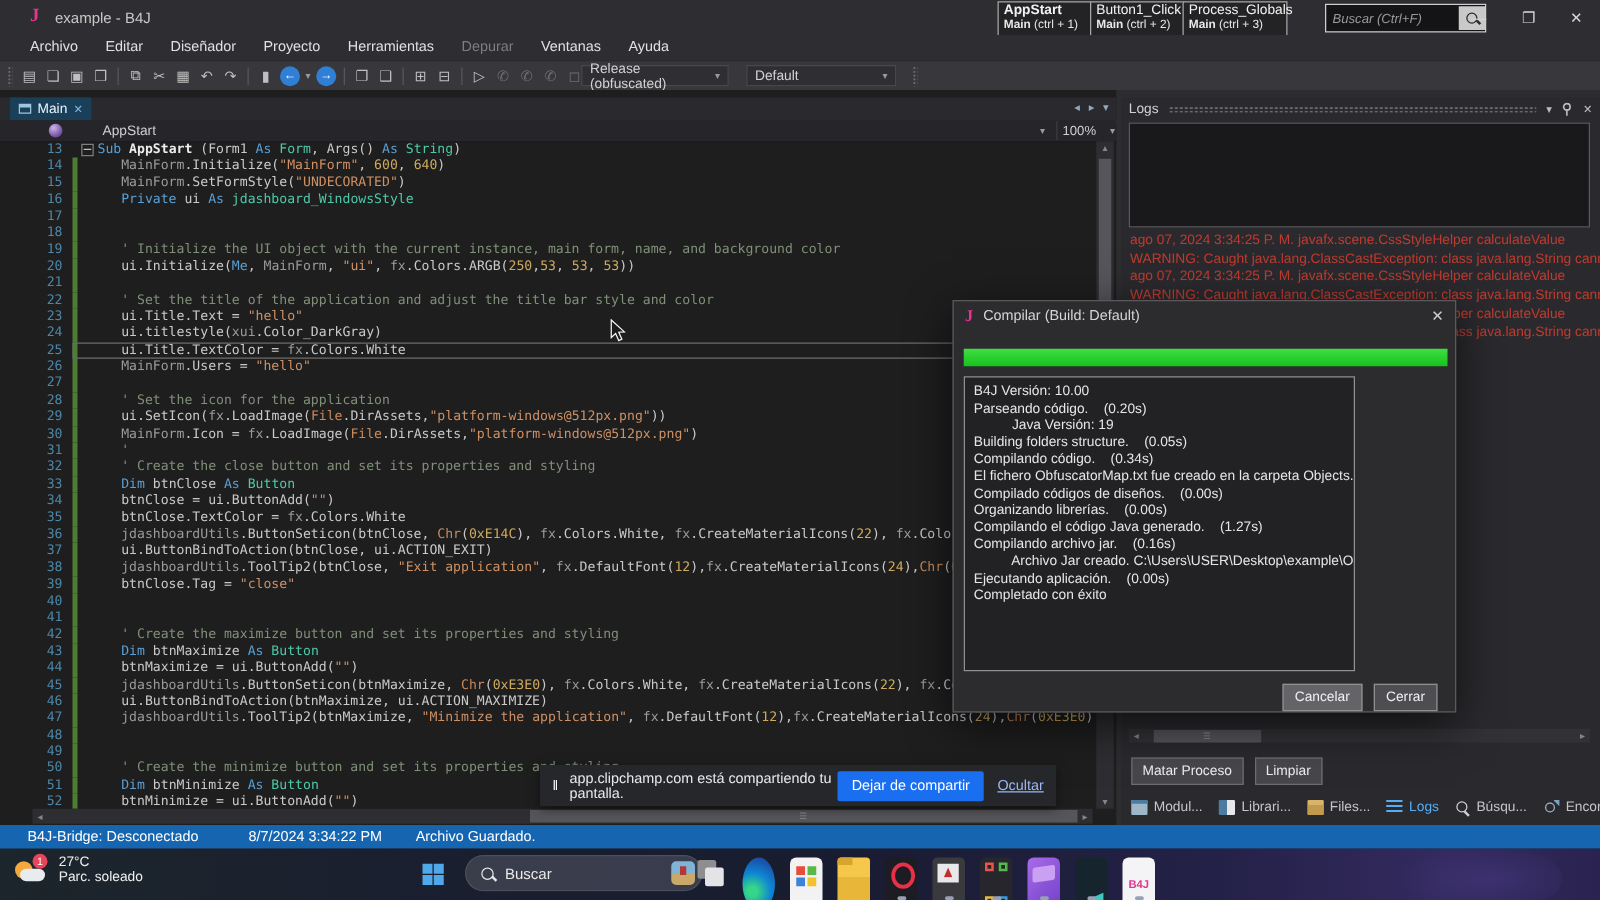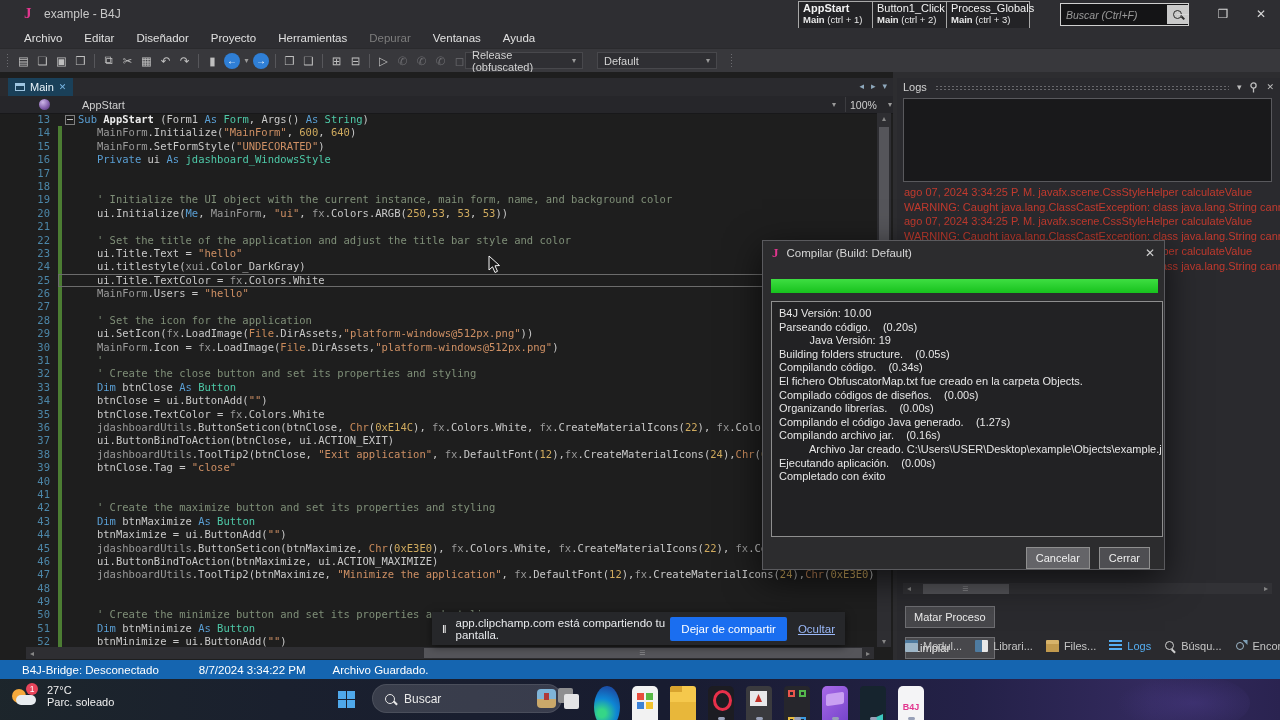--- a/index.html
+++ b/index.html
@@ -76,21 +76,21 @@
   .rpanel{position:absolute;left:897px;top:78px;width:383px;height:582px;background:#2a2a2e;}
   .rphead{position:absolute;left:0;top:0;width:100%;height:18px;display:flex;align-items:center;padding:0 6px;box-sizing:border-box;}
   .rphead .ttl{font-size:11px;color:#d2d2d2;margin-right:8px;}
   .rphead .dots{flex:1;height:5px;background-image:radial-gradient(#68686c 1px,transparent 1px);background-size:4px 3px;}
   .rphead .hic{margin-left:8px;font-size:9px;color:#bdbdbd;}
   .emptylog{position:absolute;left:6px;top:20px;width:369px;height:84px;background:#19191b;border:1px solid #59595d;box-sizing:border-box;}
   .redlog{position:absolute;left:0px;top:107px;width:383px;height:398px;overflow:hidden;}
   .rl{white-space:nowrap;font-size:11px;line-height:14.7px;color:#c23a2e;padding-left:7px;}
   .hscroll2{position:absolute;left:6px;top:505px;width:369px;height:11px;background:#323236;display:flex;align-items:center;}
   .hscroll2 .hs-thumb{left:14px;width:86px;}
-  .rbtns{position:absolute;left:8px;top:528px;display:flex;gap:9px;flex-direction:column;}
+  .rbtns{position:absolute;left:8px;top:528px;display:flex;gap:9px;}
   .rbtn{height:20px;padding:0 8px;background:#47474b;border:1px solid #6e6e72;color:#ececec;font-size:11px;display:flex;align-items:center;}
   .tabbar{position:absolute;left:0px;top:556px;width:383px;height:24px;display:flex;align-items:center;padding-left:8px;box-sizing:border-box;gap:13px;}
   .btab{display:flex;align-items:center;gap:5px;cursor:default;}
   .btab .tlabel{font-size:11px;color:#c5c5c5;}
   .btab .tlabel.act{color:#55aef2;}
   .ti{width:13px;height:12px;display:inline-block;position:relative;}
   .ti-modules{background:#9db6c8;border-radius:1px;box-shadow:inset 0 3px 0 #4e7ba0;}
   .ti-libraries{background:linear-gradient(90deg,#4e7ba0 50%,#e8e8e8 50%);border-radius:1px;}
   .ti-files{background:#d8b36a;border-radius:1px;box-shadow:inset 0 -8px 0 #c29a4e;}
   .ti-logs{background:repeating-linear-gradient(#55aef2 0 2px,transparent 2px 4px);}
@@ -99,21 +99,21 @@
   .ti-search::after{content:"";position:absolute;right:0px;bottom:0px;width:5px;height:1.6px;background:#cfcfcf;transform:rotate(45deg);}
   .ti-find::before{content:"";position:absolute;left:1px;top:2px;width:6px;height:6px;border:1.6px solid #9db6c8;border-radius:50%;}
   .ti-find::after{content:"";position:absolute;right:0;top:0;width:5px;height:5px;background:#7fa0b8;clip-path:polygon(0 0,100% 0,100% 100%);}
   
   .dialog{position:absolute;left:762px;top:240px;width:403px;height:330px;background:#2c2c2e;border:1px solid #5a5a5e;box-shadow:0 10px 34px rgba(0,0,0,.65);z-index:20;box-sizing:border-box;}
   .dtitle{position:absolute;left:0;top:0;width:100%;height:24px;display:flex;align-items:center;padding:0 9px;box-sizing:border-box;}
   .dtitle .dj{color:#e2368f;font-weight:bold;font-size:13px;font-family:"Liberation Serif",serif;margin-right:8px;}
   .dtitle .dt{font-size:11.5px;color:#d6d6d6;flex:1;}
   .dtitle .dx{font-size:12px;color:#cfcfcf;}
   .progress{position:absolute;left:8px;top:38px;width:387px;height:14px;background:linear-gradient(#3ede42,#17c21d);}
-  .dlogbox{position:absolute;left:8px;top:60px;width:392px;height:236px;border:1px solid #8f8f8f;background:#222224;box-sizing:border-box;padding:5px 7px;overflow:hidden;}
+  .dlogbox{position:absolute;left:8px;top:60px;width:313px;height:236px;border:1px solid #8f8f8f;background:#222224;box-sizing:border-box;padding:5px 7px;overflow:hidden;}
   .dl{white-space:pre;font-size:11px;line-height:13.6px;color:#e6e6e6;font-family:"Liberation Sans",sans-serif;}
   .dbtns{position:absolute;right:14px;bottom:0;display:flex;gap:9px;}
   .dbtn{height:20px;padding:0 9px;font-size:11px;color:#f0f0f0;display:flex;align-items:center;border:1px solid #8f8f8f;background:#4e4e52;}
   .dbtn.lt{background:#646468;}
   
   .toast{position:absolute;left:432px;top:612px;width:413px;height:33px;background:#26272a;z-index:25;display:flex;align-items:center;padding:0 10px;box-sizing:border-box;box-shadow:0 2px 8px rgba(0,0,0,.5);}
   .toast .pausei{color:#fff;font-size:11px;margin-right:8px;letter-spacing:1px;}
   .toast .ttext{font-size:11.5px;color:#e8eaed;flex:1;}
   .tbtn{background:#1a6ef0;color:#fff;font-size:11.5px;height:24px;padding:0 11px;display:flex;align-items:center;border-radius:2px;margin-right:11px;}
   .tlink{color:#9ab8f8;font-size:11.5px;text-decoration:underline;}

